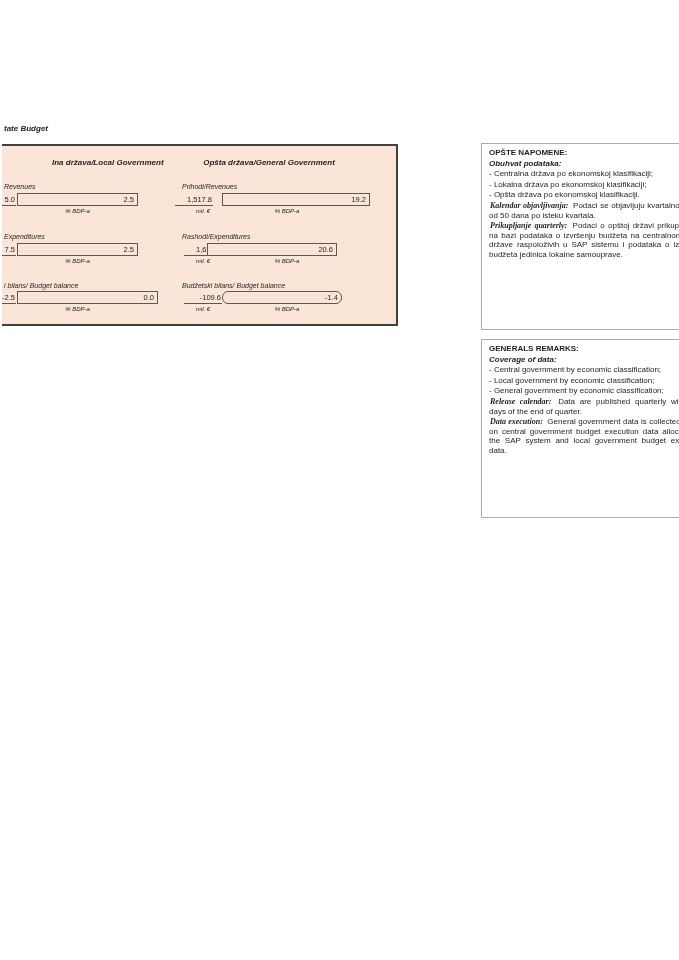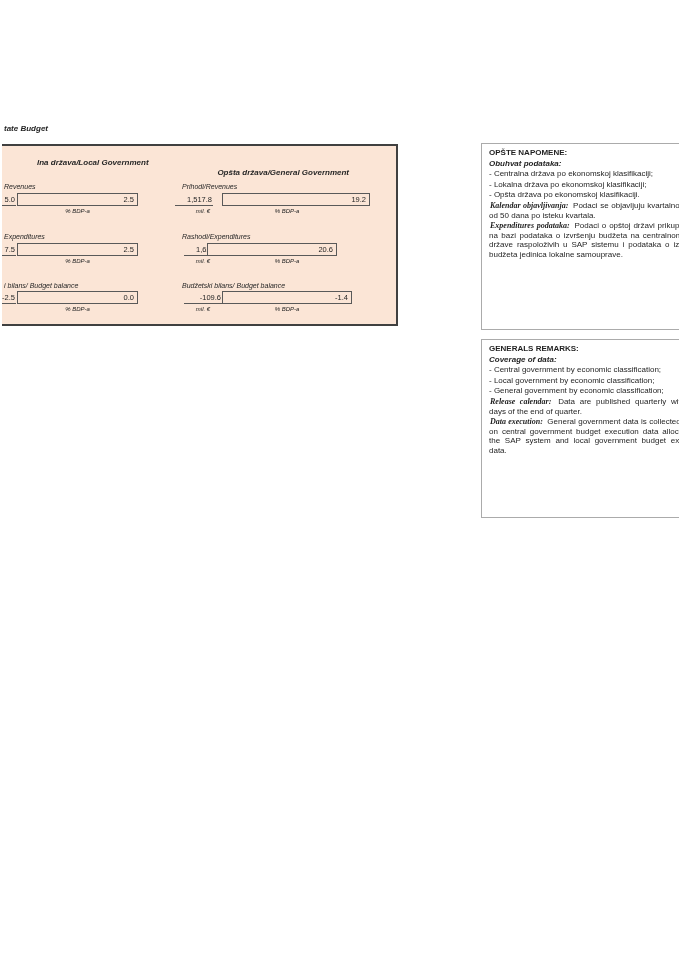--- a/index.html
+++ b/index.html
@@ -54,66 +54,66 @@
   .notes-sub    { font-weight:bold; font-style:italic; }
   .lead         { font-weight:bold; font-style:italic;font-family:Liberation Serif, serif; }
 </style>
 </head>
 <body>
 
 <div class="page-title">tate Budget</div>
 
 <div class="budget-panel">
 
-  <div class="col-header" style="left:41px; top:11px;padding-left:35px;">lna država/Local Government</div>
+  <div class="col-header" style="left:56px; top:11px;padding-left:35px;">lna država/Local Government</div>
 
   <div class="row-label" style="left:43px; top:36px;">Revenues</div>
   <div class="num-cell" style="left:0; width:55px; top:46px;">5.0</div>
   <div class="pct-box" style="left:56px; width:121px; top:46px;">2.5</div>
   <div class="unit-label" style="left:56px; width:121px; top:61px;">% BDP-a</div>
 
   <div class="row-label" style="left:43px; top:86px;">Expenditures</div>
   <div class="num-cell" style="left:0; width:55px; top:96px;">7.5</div>
   <div class="pct-box" style="left:56px; width:121px; top:96px;">2.5</div>
   <div class="unit-label" style="left:56px; width:121px; top:111px;">% BDP-a</div>
 
   <div class="row-label" style="left:43px; top:135px;">i bilans/ Budget balance</div>
   <div class="num-cell" style="left:0; width:55px; top:144px;">-2.5</div>
-  <div class="pct-box" style="left:56px; width:121px; top:144px;">0.0</div>
+  <div class="pct-box" style="left:56px; width:141px; top:144px;">0.0</div>
   <div class="unit-label" style="left:56px; width:121px; top:159px;">% BDP-a</div>
 
-  <div class="col-header" style="left:228px; top:21px; width:160px; text-align:right;">Opšta država/General Government</div>
+  <div class="col-header" style="left:228px; top:11px; width:160px; text-align:center;">Opšta država/General Government</div>
 
   <div class="row-label" style="left:221px; top:36px;">Prihodi/Revenues</div>
   <div class="num-cell" style="left:214px; width:38px; top:46px;">1,517.8</div>
   <div class="pct-box" style="left:261px; width:148px; top:46px;">19.2</div>
   <div class="unit-label" style="left:223px; width:38px; top:61px;">mil. €</div>
   <div class="unit-label" style="left:261px; width:130px; top:61px;">% BDP-a</div>
 
   <div class="row-label" style="left:221px; top:86px;">Rashodi/Expenditures</div>
   <div class="num-cell" style="left:223px; width:38px; top:96px;">1,627.4</div>
   <div class="pct-box" style="left:246px; width:130px; top:96px;">20.6</div>
   <div class="unit-label" style="left:223px; width:38px; top:111px;">mil. €</div>
   <div class="unit-label" style="left:261px; width:130px; top:111px;">% BDP-a</div>
 
   <div class="row-label" style="left:221px; top:135px;">Budžetski bilans/ Budget balance</div>
   <div class="num-cell" style="left:223px; width:38px; top:144px;">-109.6</div>
-  <div class="pct-box" style="left:261px; width:130px; top:144px;">-1.4</div>
+  <div class="pct-box" style="left:261px; width:120px; top:144px;border-radius:6px;">-1.4</div>
   <div class="unit-label" style="left:223px; width:38px; top:159px;">mil. €</div>
   <div class="unit-label" style="left:261px; width:130px; top:159px;">% BDP-a</div>
 </div>
 
 <div class="notes-panel" style="top:140px; height:187px;">
   <div class="notes-head">OPŠTE NAPOMENE:</div>
   <div class="notes-sub">Obuhvat podataka:</div>
   <div>- Centralna država po ekonomskoj klasifikaciji;</div>
   <div>- Lokalna država po ekonomskoj klasifikaciji;</div>
   <div>- Opšta država po ekonomskoj klasifikaciji.</div>
   <div><span class="lead">Kalendar objavljivanja:</span> <span>Podaci se objavljuju kvartalno u roku od 50 dana po isteku kvartala.</span></div>
-  <div><span class="lead">Expenditures podataka:</span> <span>Podaci o opštoj državi prikupljaju se na bazi podataka o izvršenju budžeta na centralnom nivou države raspoloživih u SAP sistemu i podataka o izvršenju budžeta jedinica lokalne samouprave.</span></div>
+  <div><span class="lead">Prikupljanje quarterly:</span> <span>Podaci o opštoj državi prikupljaju se na bazi podataka o izvršenju budžeta na centralnom nivou države raspoloživih u SAP sistemu i podataka o izvršenju budžeta jedinica lokalne samouprave.</span></div>
 </div>
 
 <div class="notes-panel" style="top:336px; height:179px;">
   <div class="notes-head">GENERALS REMARKS:</div>
   <div class="notes-sub">Coverage of data:</div>
   <div>- Central government by economic classification;</div>
   <div>- Local government by economic classification;</div>
   <div>- General government by economic classification;</div>
   <div><span class="lead">Release calendar:</span> <span>Data are published quarterly within 50 days of the end of quarter.</span></div>
   <div><span class="lead">Data execution:</span> <span>General government data is collected based on central government budget execution data allocated to the SAP system and local government budget execution data.</span></div>

